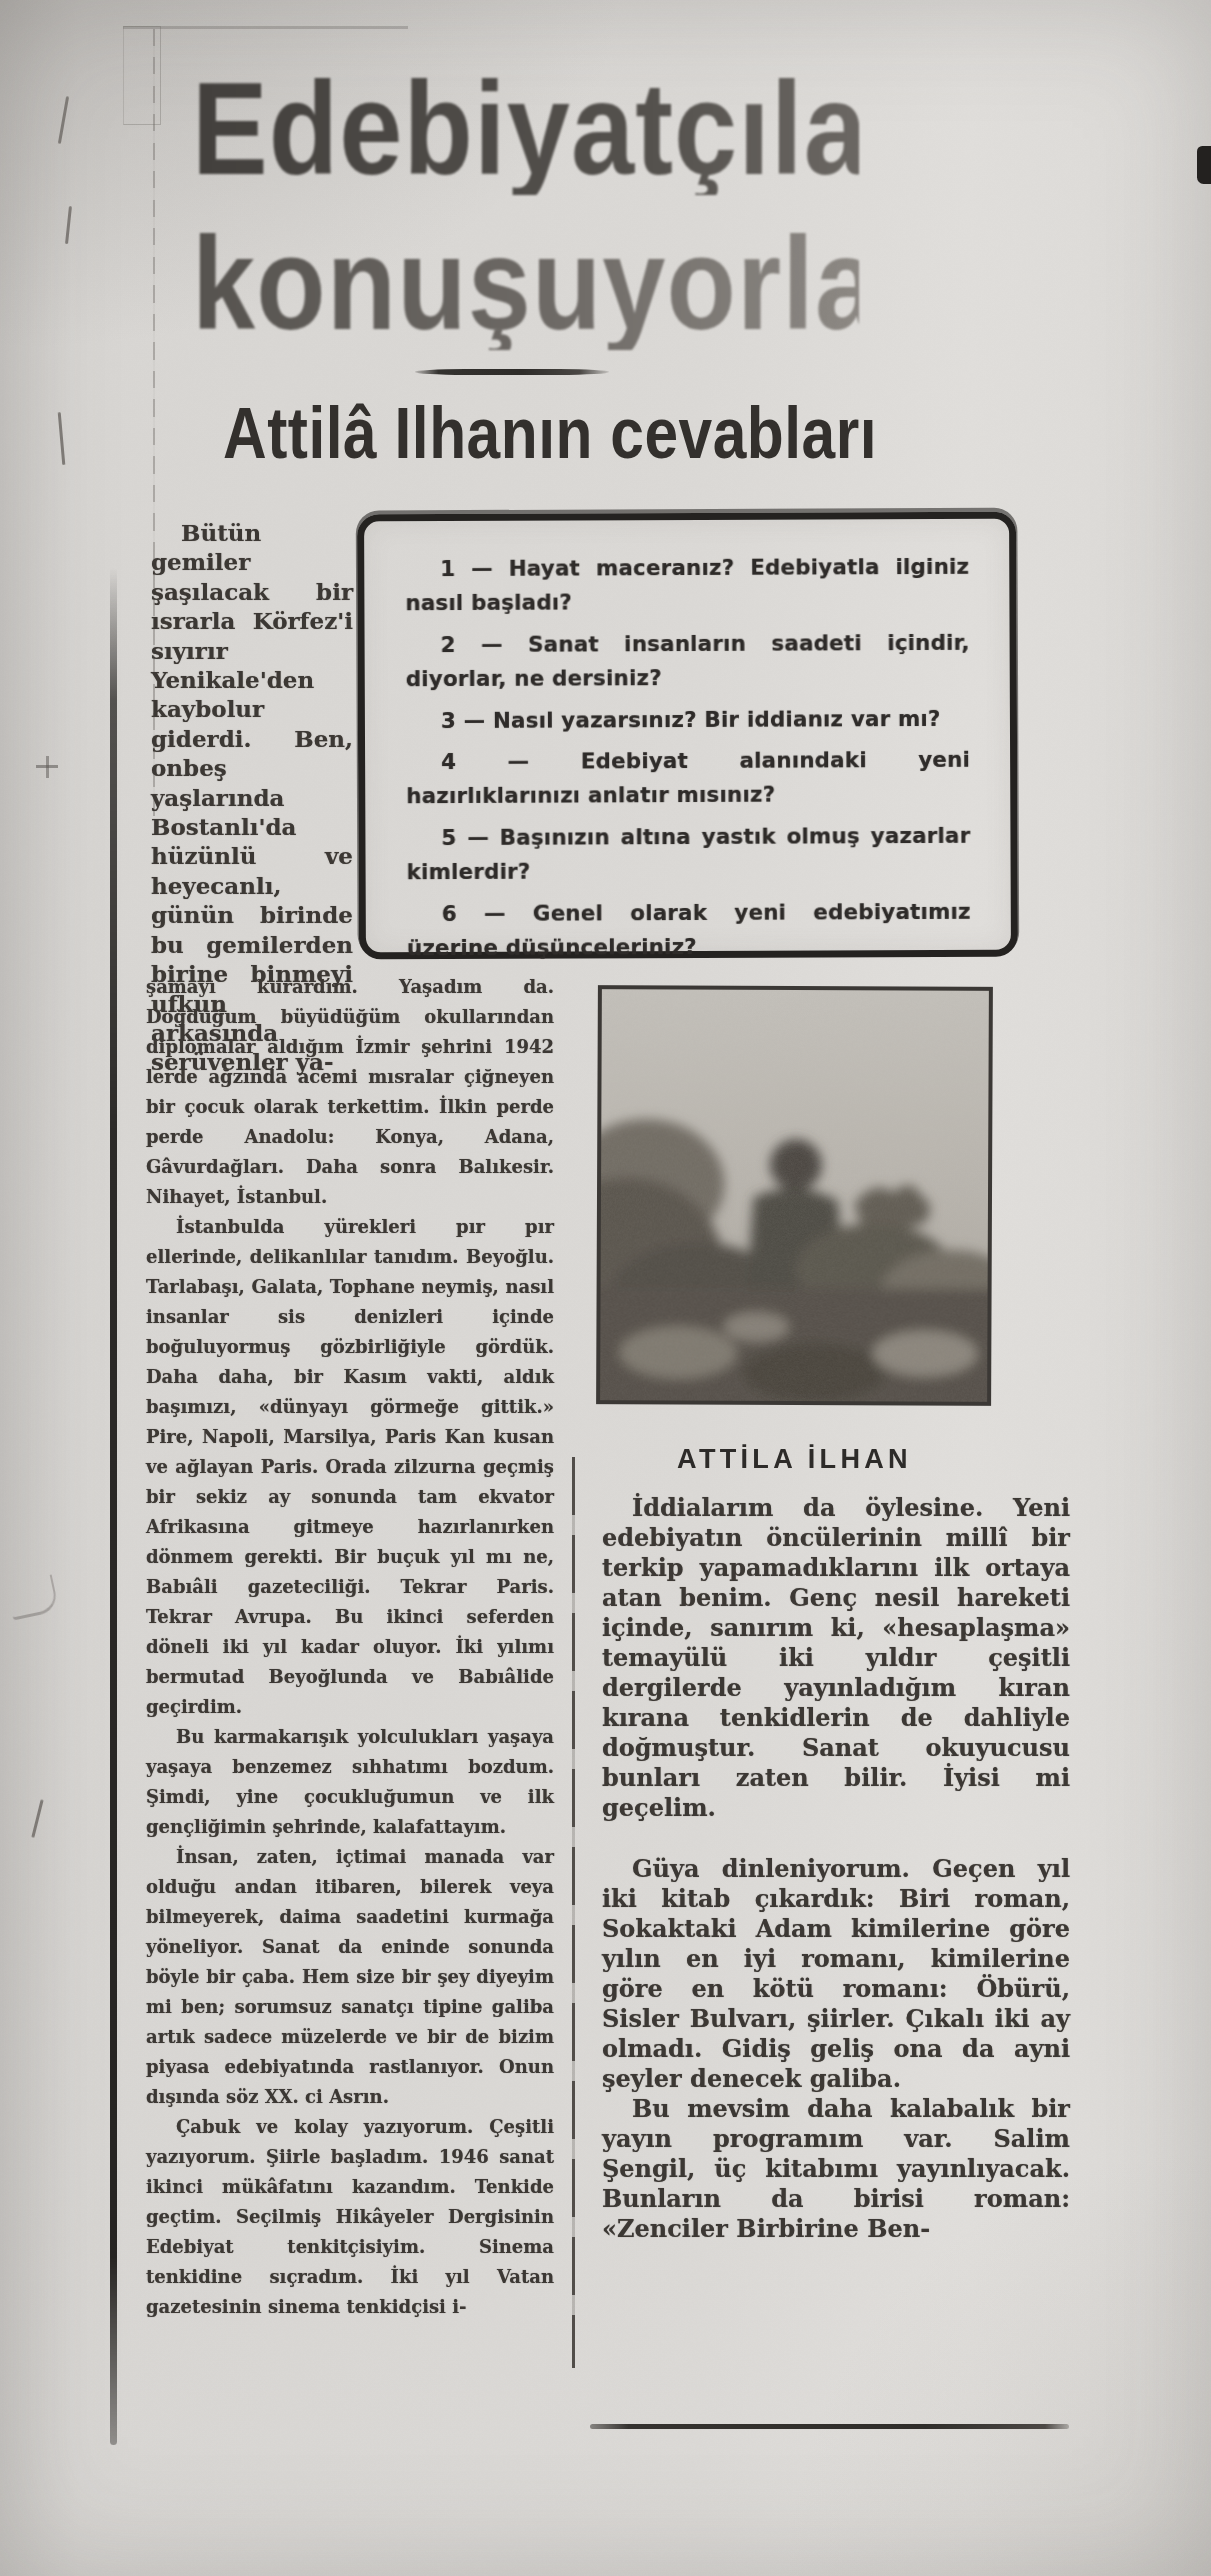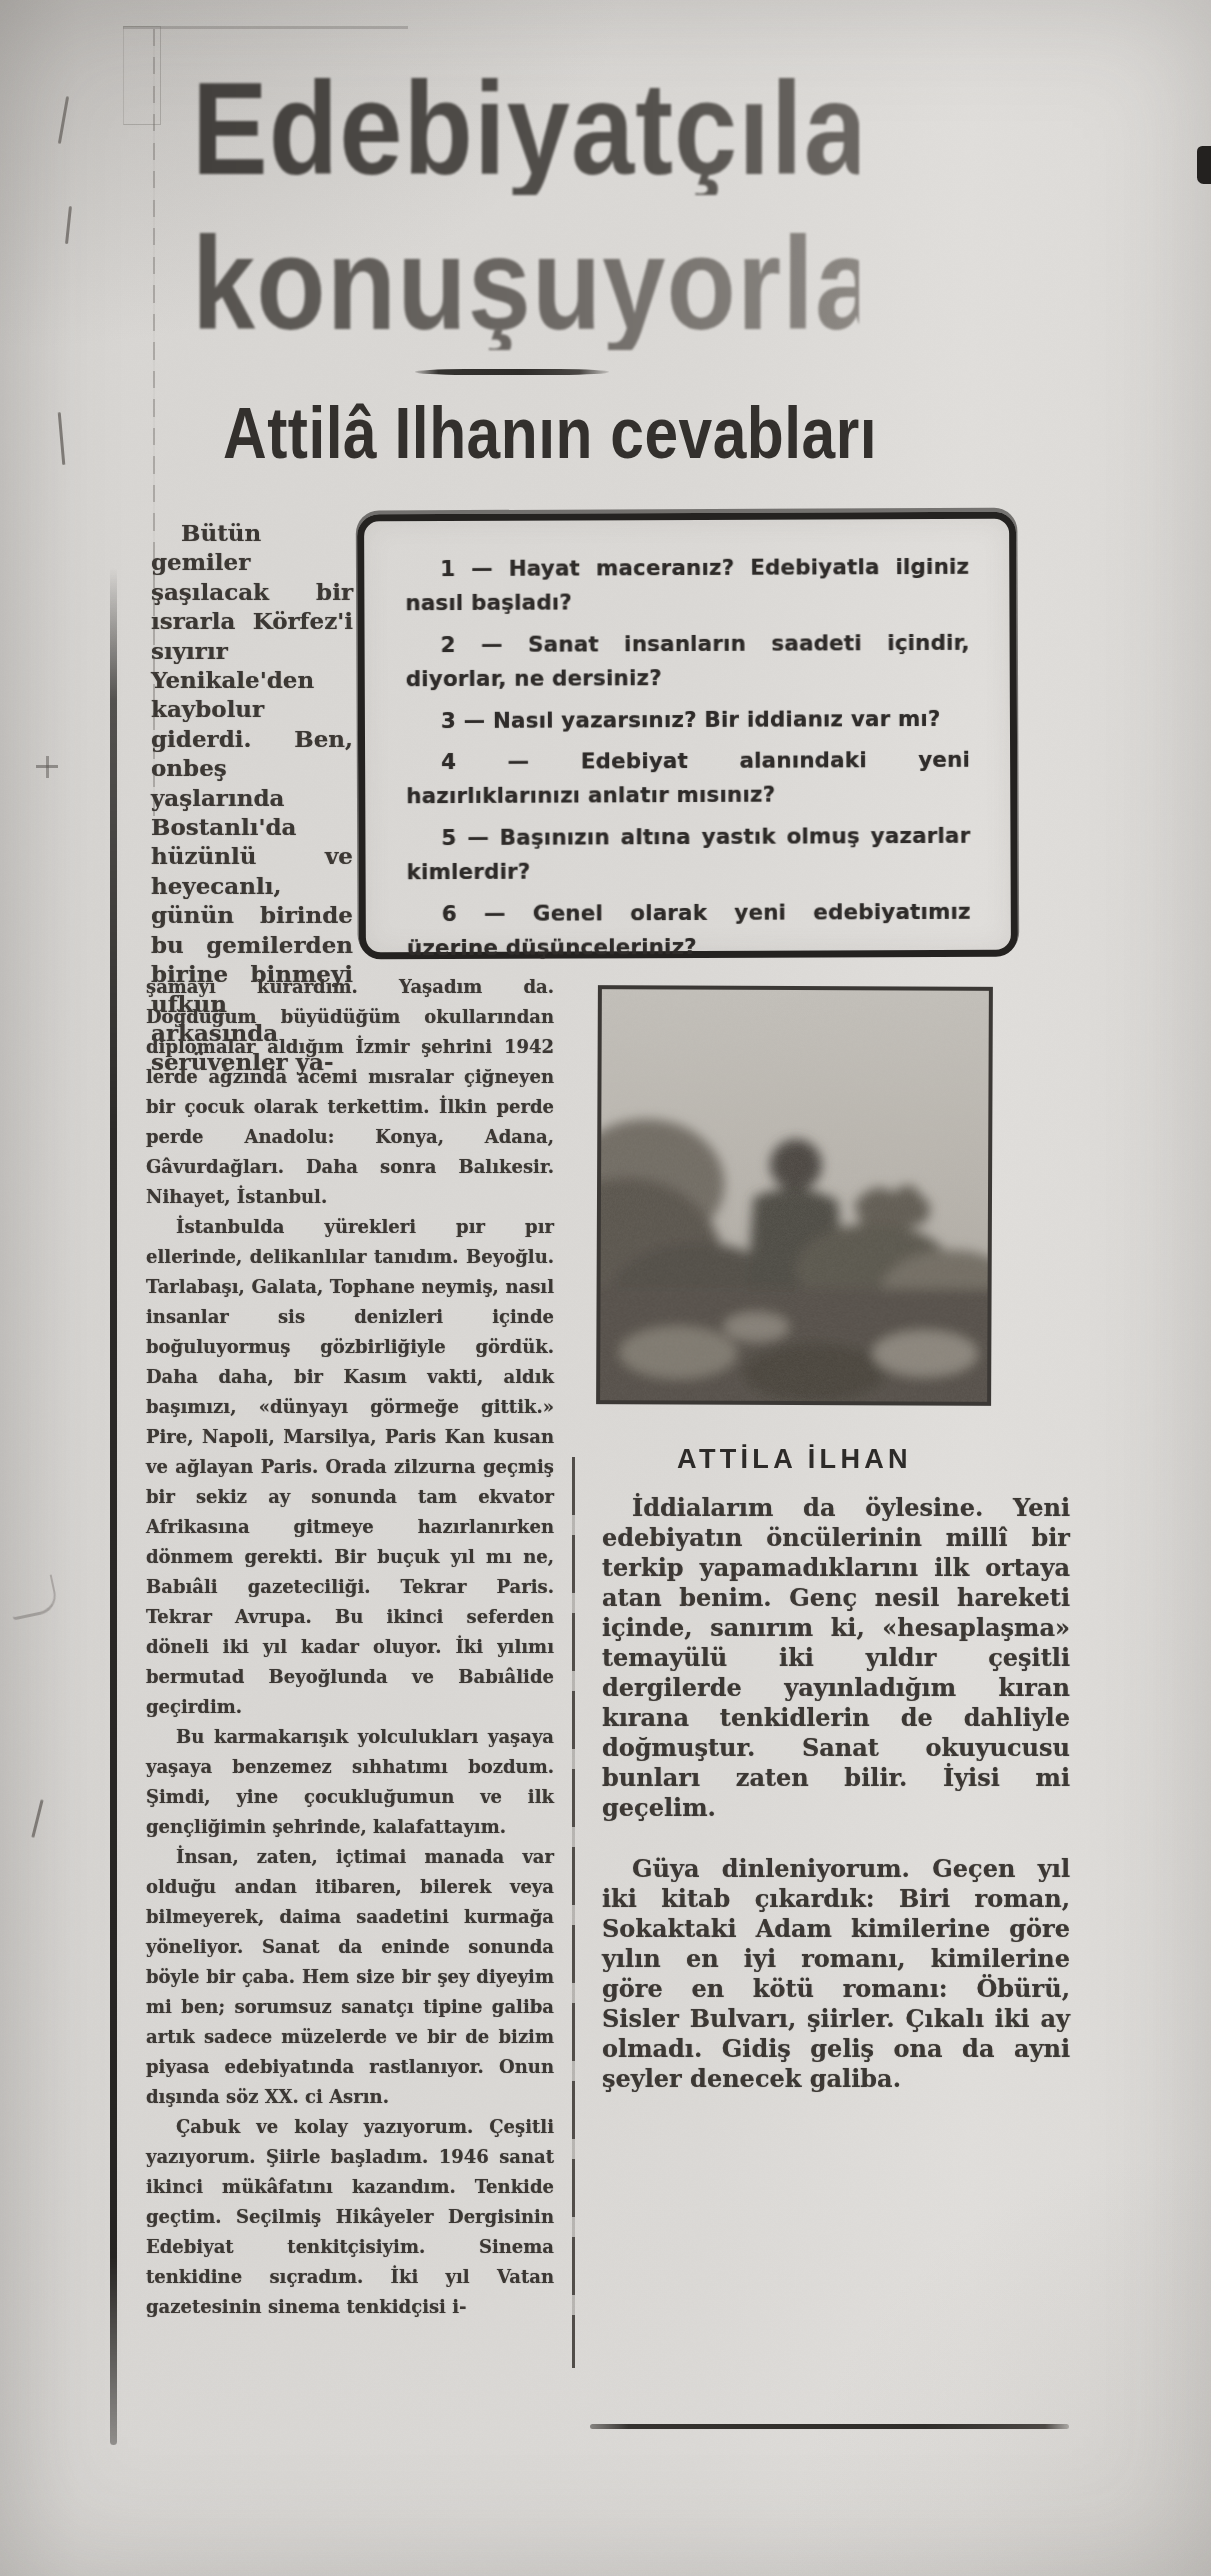--- a/index.html
+++ b/index.html
@@ -164,20 +164,21 @@
         <ellipse cx="240" cy="520" rx="50" ry="22" fill="#847e74"></ellipse>
       </g>
       <rect x="0" y="0" width="596" height="634" filter="url(#paperNoise)"></rect>
     </svg>
   </div>
   <div class="photo-caption">ATTİLA İLHAN</div>
 
   <div class="right-col serifcol">
     <p class="ind">İddialarım da öylesine. Yeni edebiyatın öncülerinin millî bir terkip yapamadıklarını ilk ortaya atan benim. Genç nesil hareketi içinde, sanırım ki, «hesaplaşma» temayülü iki yıldır çeşitli dergilerde yayınladığım kıran kırana tenkidlerin de dahliyle doğmuştur. Sanat okuyucusu bunları zaten bilir. İyisi mi geçelim.</p>
     <p class="ind gap">Güya dinleniyorum. Geçen yıl iki kitab çıkardık: Biri roman, Sokaktaki Adam kimilerine göre yılın en iyi romanı, kimilerine göre en kötü romanı: Öbürü, Sisler Bulvarı, şiirler. Çıkalı iki ay olmadı. Gidiş geliş ona da ayni şeyler denecek galiba.</p>
+    <p class="ind">Bu mevsim daha kalabalık bir yayın programım var. Salim Şengil, üç kitabımı yayınlıyacak. Bunların da birisi roman: «Zenciler Birbirine Ben-</p>
   </div>
 
   <div class="margin-rule"></div>
   <div class="column-rule"></div>
   <div class="bottom-rule"></div>
 
   <svg class="grain" width="1211" height="2576" viewBox="0 0 1872 3981">
     <filter id="grainF">
       <feTurbulence type="fractalNoise" baseFrequency="0.7" numOctaves="2" result="n"></feTurbulence>
       <feColorMatrix in="n" type="matrix" values="0 0 0 0 .82  0 0 0 0 .81  0 0 0 0 .79  0 0 0 .10 0"></feColorMatrix>

